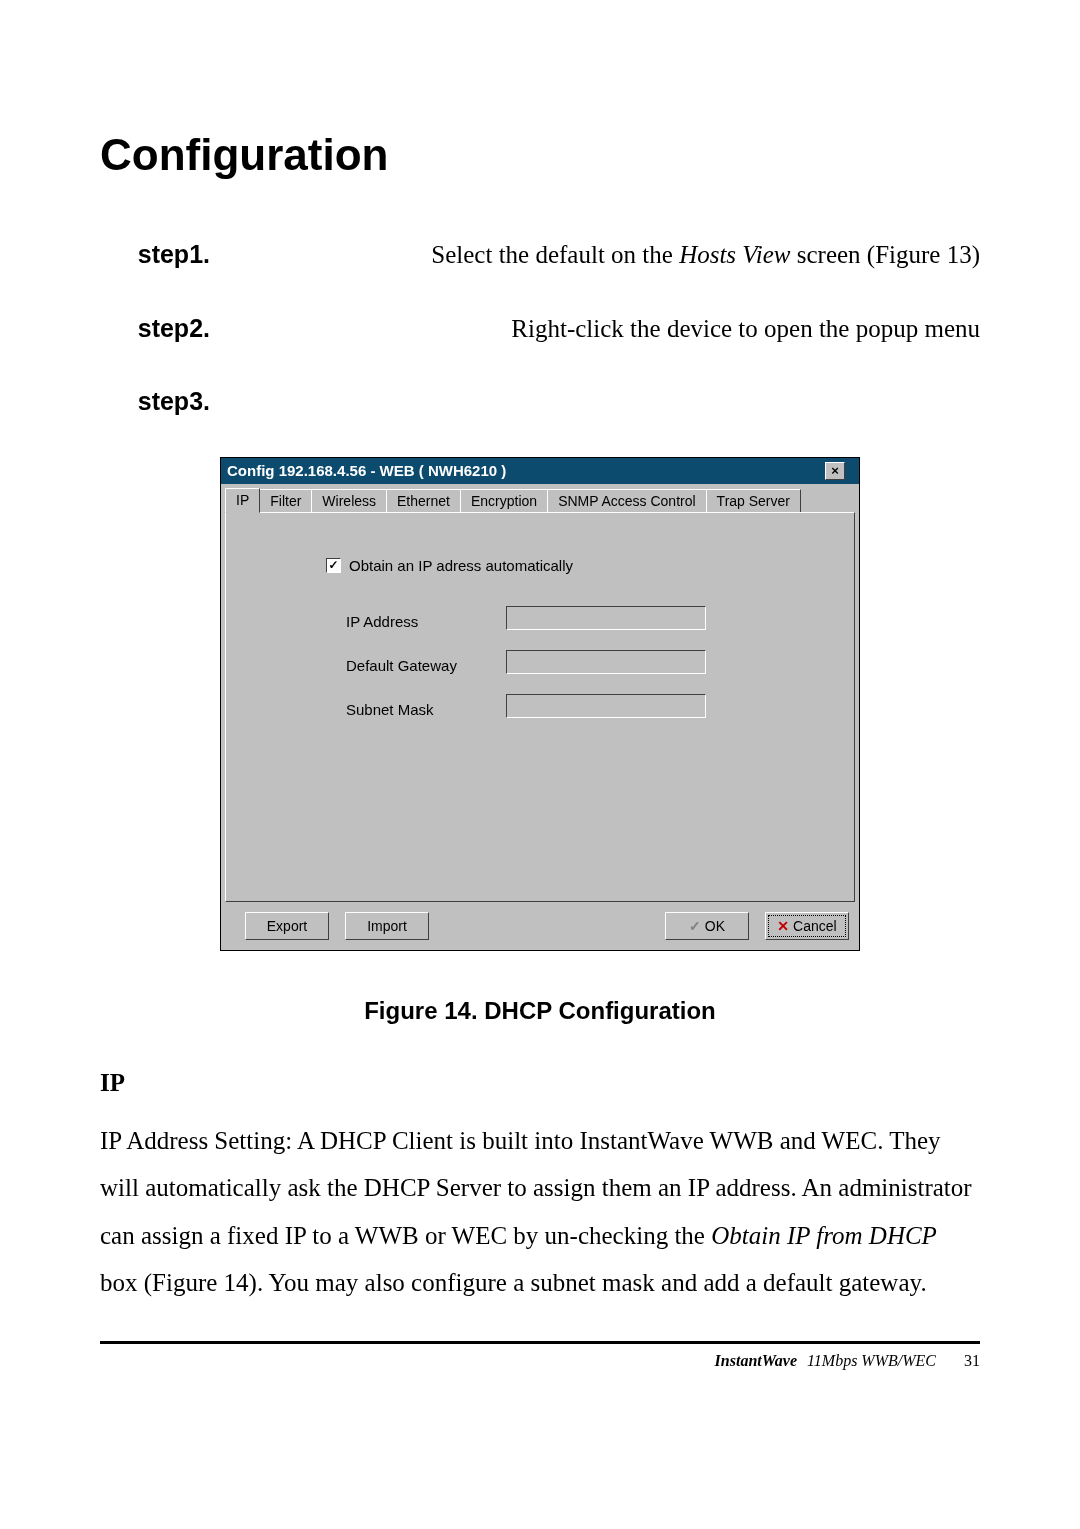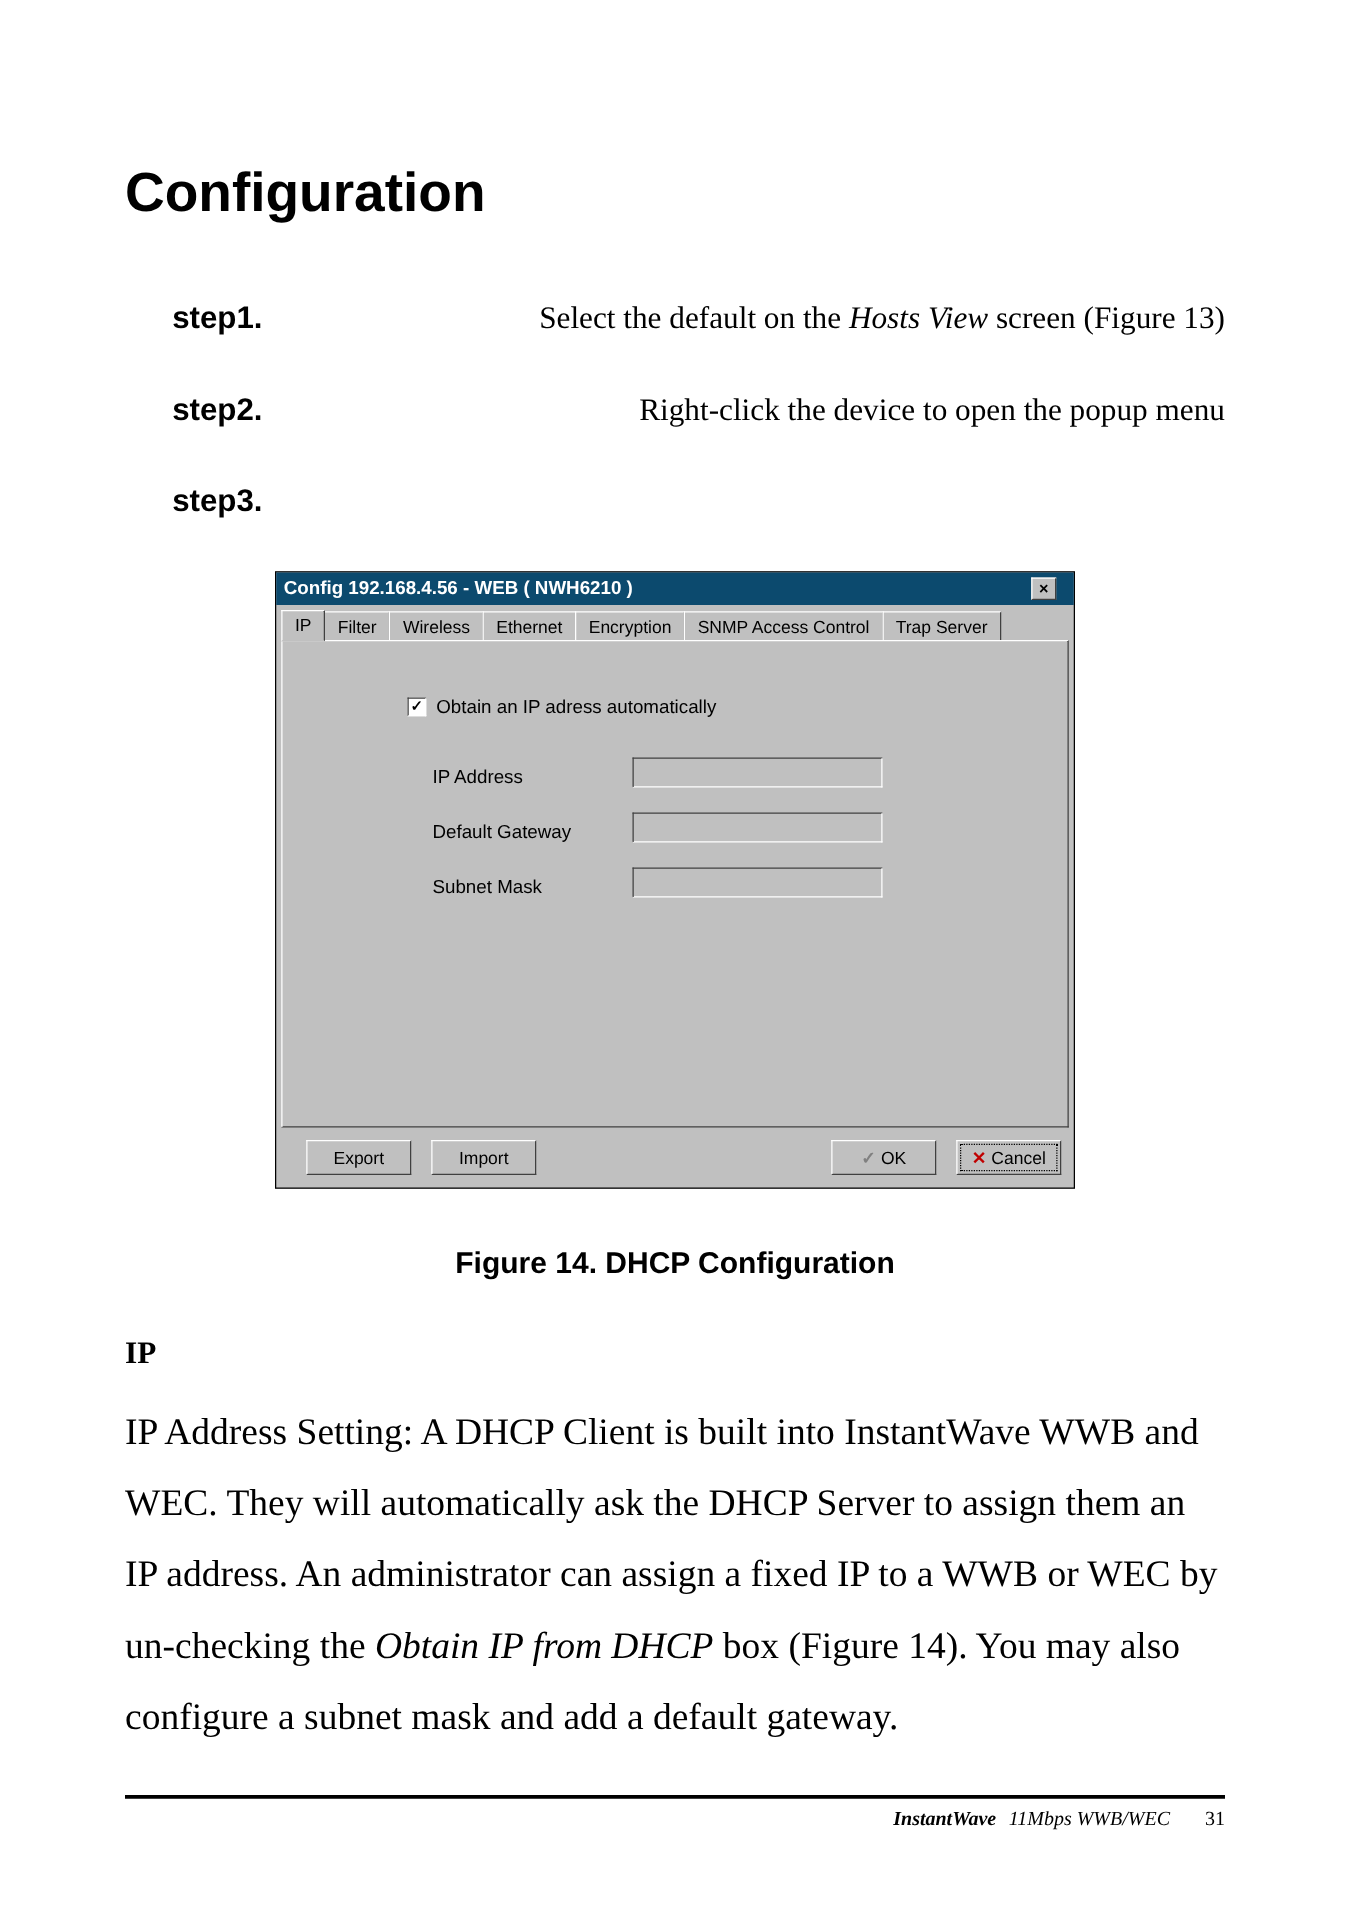--- a/index.html
+++ b/index.html
@@ -168,21 +168,21 @@
     text-align: center;
     margin-top: 46px;
     margin-bottom: 44px;
   }
   .section-head {
     font-weight: 700;
     font-size: 25px;
     margin-bottom: 20px;
   }
   .body-para {
-    font-size: 30px;
+    font-size: 25px;
     line-height: 1.9;
   }
   .hr {
     border: none;
     border-top: 3px solid #000;
     margin-top: 34px;
   }
   .footer {
     display: flex;
     justify-content: flex-end;

